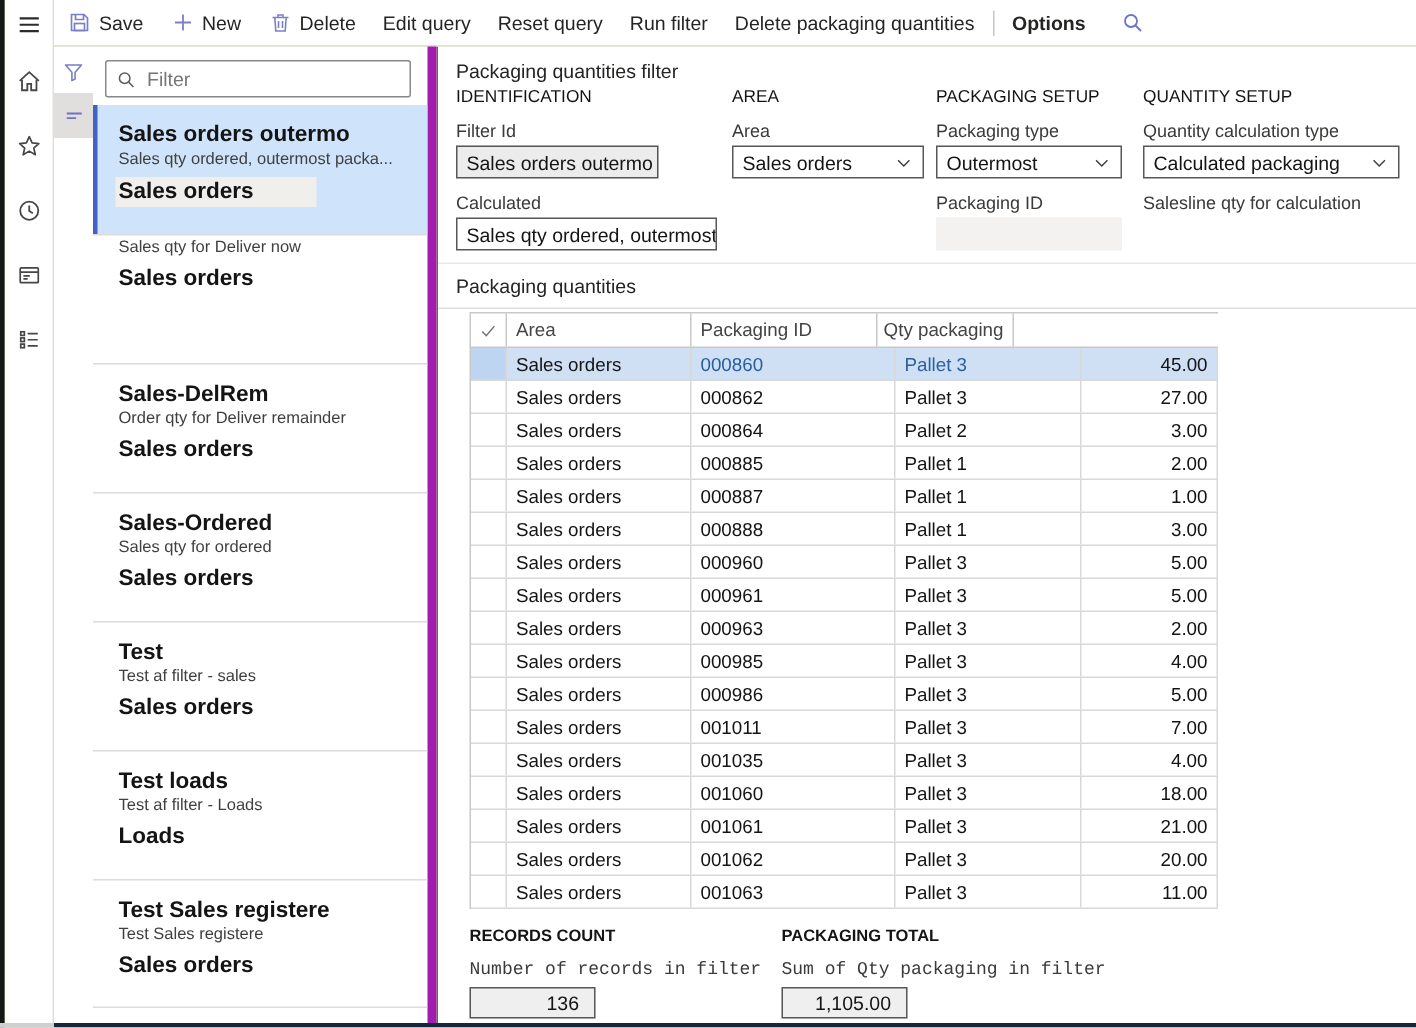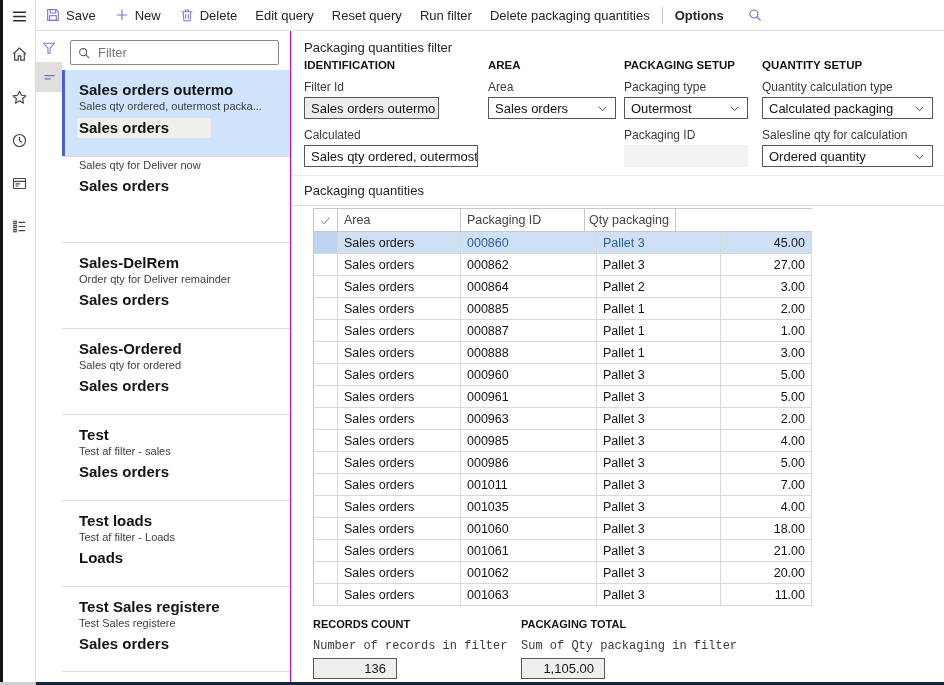--- a/index.html
+++ b/index.html
@@ -1,16 +1,16 @@
 <!DOCTYPE html>
 <html><head>
 <meta charset="utf-8">
 <style>
   html,body{margin:0;padding:0;background:#fff;}
-  .app{position:relative;width:944px;height:685px;overflow:hidden;background:#bef264;
+  .app{position:relative;width:944px;height:685px;overflow:hidden;background:#4d7c0f;
        font-family:"Liberation Sans",sans-serif;color:#171717;}
   svg{display:block;}
   .left-edge{position:absolute;left:0;top:0;width:3px;height:100%;background:#161616;z-index:6;}
   .bottom-dark{position:absolute;left:36px;right:0;bottom:0;height:3px;background:#16243d;z-index:6;}
   .bottom-gray{position:absolute;left:0;width:36px;bottom:0;height:3px;background:#cfcfcf;z-index:6;}
 
   
   .appbar{position:absolute;left:3px;top:0;width:33px;height:682px;background:#fff;
           border-right:1px solid #e1dfdd;display:flex;flex-direction:column;align-items:center;box-sizing:border-box;}
   .ab-icon{width:17px;height:17px;color:#484644;cursor:pointer;}
@@ -28,21 +28,21 @@
   .tb-search{margin-left:14px;width:16px;height:16px;color:#6b74c9;cursor:pointer;}
 
   
   .strip{position:absolute;left:36px;top:31px;width:26px;bottom:3px;background:#fff;}
   .strip-funnel{width:16px;height:16px;margin:9px auto 6px auto;color:#7b7fc7;cursor:pointer;}
   .strip-sel{width:26px;height:30px;background:#e1dfdd;display:flex;align-items:center;justify-content:center;cursor:pointer;}
   .strip-sel svg{width:15px;height:15px;color:#6b74c9;}
 
   
   .filterpanel{position:absolute;left:62px;top:31px;width:229px;bottom:3px;background:#fff;
-               border-right:1px solid #a21caf;box-sizing:border-box;overflow:hidden;}
+               border-right:6px solid #a21caf;box-sizing:border-box;overflow:hidden;}
   .filter-input{margin:9px 11px 5px 8px;height:23px;border:1px solid #8a8886;border-radius:2px;
                 display:flex;align-items:center;padding:0 6px;gap:5px;box-sizing:content-box;}
   .filter-input svg{width:14px;height:14px;color:#605e5c;flex:none;}
   .filter-input input{border:none;outline:none;flex:1;min-width:0;font-size:13px;color:#252423;
                       font-family:"Liberation Sans",sans-serif;background:transparent;}
   .filter-input input::placeholder{color:#767676;}
   .view-card{position:relative;height:86px;border-top:1px solid #dcdcdc;padding-left:17px;box-sizing:border-box;cursor:pointer;}
   .view-card:first-child{border-top:none;}
   .view-card:last-child{border-bottom:1px solid #dcdcdc;}
   .view-card.selected{background:#cfe4fa;}
@@ -54,21 +54,21 @@
 
   
   .main{position:absolute;left:292px;top:31px;right:0;bottom:3px;background:#fff;overflow:hidden;}
   .form-caption{position:absolute;left:12px;top:9px;font-size:13px;color:#252423;}
   .form-grid{position:absolute;left:12px;top:28px;display:flex;}
   .fcol{box-sizing:border-box;}
   .fcol.c-ident{width:184px;}
   .fcol.c-area{width:136px;}
   .fcol.c-pack{width:138px;}
   .fcol.c-qty{width:175px;}
-  .sec-head{font-size:11.5px;font-weight:700;color:#141414;}
+  .sec-head{font-size:11.5px;font-weight:400;color:#141414;}
   .f-label{margin-top:9px;font-size:12px;color:#3b3a39;white-space:nowrap;}
   .f-input{margin-top:3px;box-sizing:border-box;height:22px;border:1px solid #575757;background:#fff;
            display:flex;align-items:center;padding:0 6px;font-size:13px;color:#141414;white-space:nowrap;overflow:hidden;}
   .f-input.readonly{background:#ececec;}
   .f-input.disabled{background:#f3f2f1;border-color:#f3f2f1;}
   .dropdown{justify-content:space-between;cursor:pointer;}
   .dropdown .dd-chev{width:13px;height:13px;color:#3b3a39;flex:none;margin-left:4px;}
   .w-filterid{width:135px;} .w-desc{width:174px;} .w-area{width:128px;}
   .w-ptype{width:124px;} .w-pid{width:124px;} .w-qcalc{width:171px;} .w-sline{width:171px;}
 
@@ -364,26 +364,20 @@
       <div class="fcol c-qty">
         <div class="sec-head">QUANTITY SETUP</div>
         <div class="f-label">Quantity calculation type</div>
         <div class="f-input dropdown w-qcalc">
           <span>Calculated packaging</span>
           <svg class="dd-chev">
               <use href="#i-chevron"></use>
             </svg>
         </div>
         <div class="f-label">Salesline qty for calculation</div>
-        <div class="f-input dropdown w-sline">
-          <span>Ordered quantity</span>
-          <svg class="dd-chev">
-              <use href="#i-chevron"></use>
-            </svg>
-        </div>
       </div>
     </div>
 
     <div class="sep1"></div>
     <div class="grid-caption">Packaging quantities</div>
     <div class="grid-sep"></div>
 
     <div class="grid">
       <div class="g-header" id="gridhead">
         <div class="g-cell c0">

